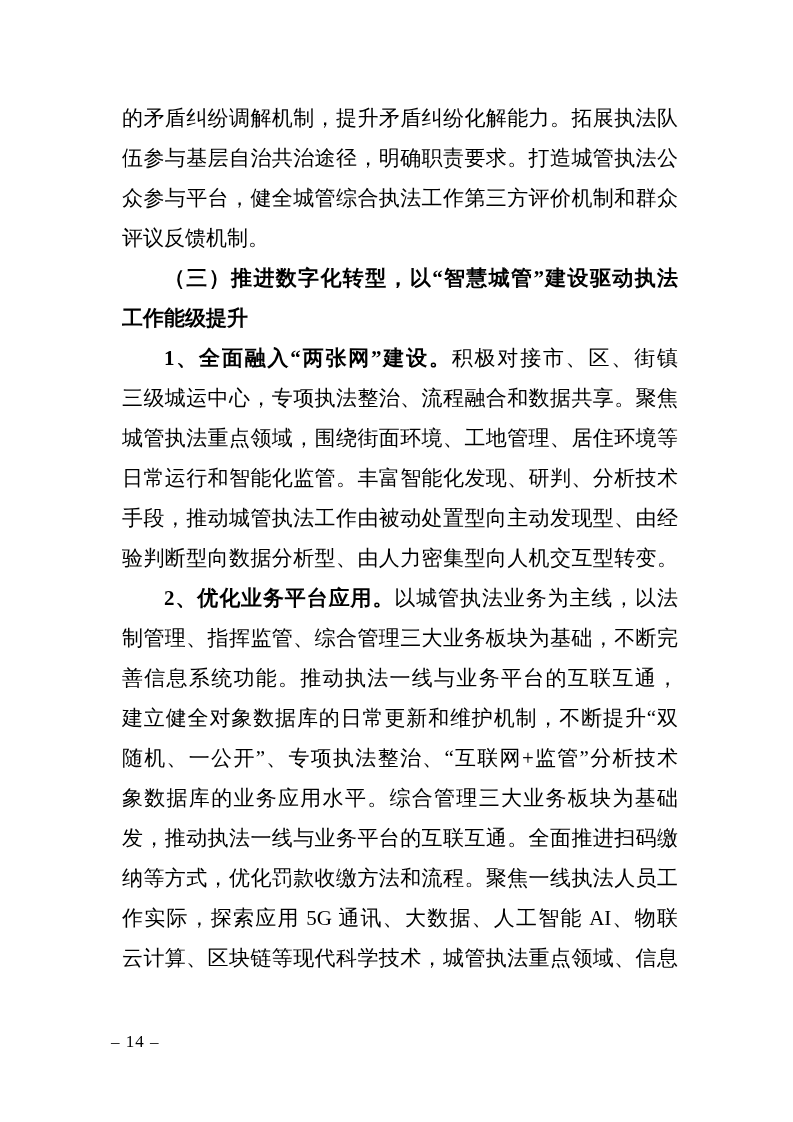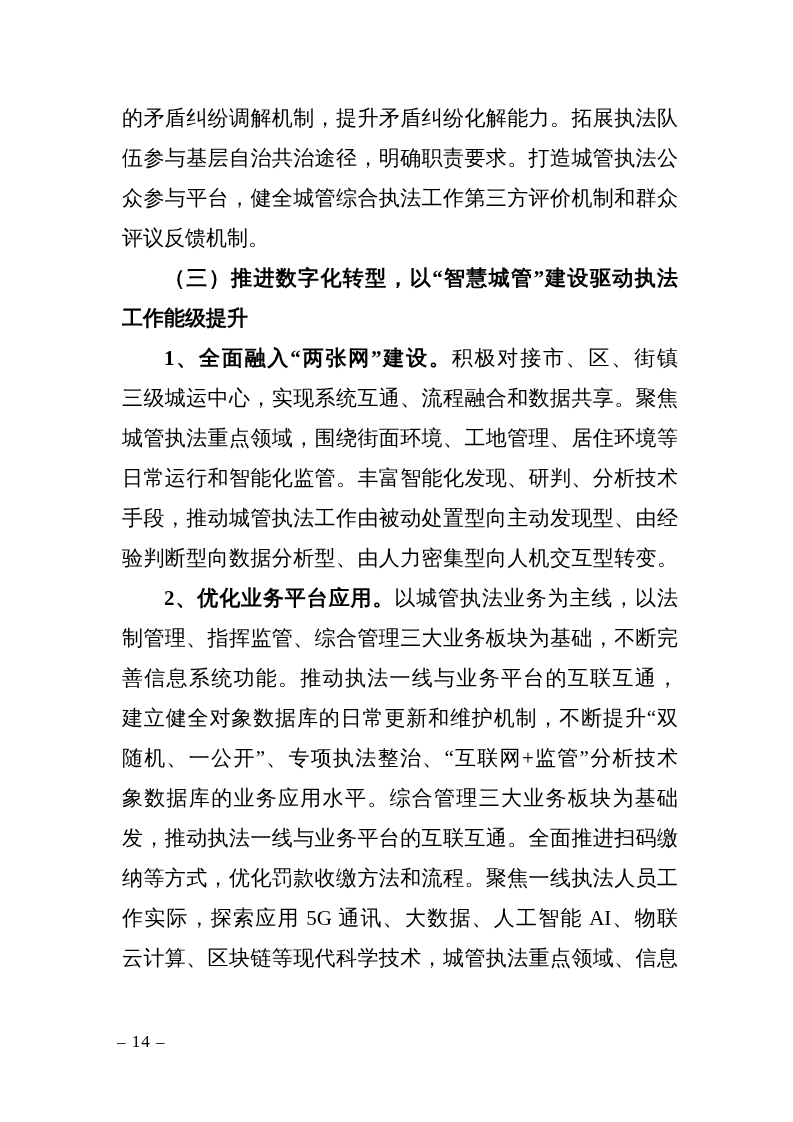--- a/index.html
+++ b/index.html
@@ -42,21 +42,21 @@
     text-align-last: left;
   }
   .line.indent {
     padding-left: 42px;
   }
   .bold-seg {
     font-weight: 700;
   }
   .page-num {
     position: absolute;
-    left: 117px;
+    left: 111px;
     top: 1031px;
     font-size: 17px;
     line-height: 22px;
     letter-spacing: 1px;
     color: #000000;
   }
 </style>
 </head>
 <body>
 
@@ -65,21 +65,21 @@
 
     <div class="line"><span class="bold-seg"></span><span>的矛盾纠纷调解机制，提升矛盾纠纷化解能力。拓展执法队</span></div>
     <div class="line"><span class="bold-seg"></span><span>伍参与基层自治共治途径，明确职责要求。打造城管执法公</span></div>
     <div class="line"><span class="bold-seg"></span><span>众参与平台，健全城管综合执法工作第三方评价机制和群众</span></div>
     <div class="line short"><span class="bold-seg"></span><span>评议反馈机制。</span></div>
 
     <div class="line indent"><span class="bold-seg">（三）推进数字化转型，以“智慧城管”建设驱动执法</span><span></span></div>
     <div class="line short"><span class="bold-seg">工作能级提升</span><span></span></div>
 
     <div class="line indent"><span class="bold-seg">1、全面融入“两张网”建设。</span><span>积极对接市、区、街镇</span></div>
-    <div class="line"><span class="bold-seg"></span><span>三级城运中心，实现系统互通、流程融合和数据共享。聚焦</span></div>
+    <div class="line"><span class="bold-seg"></span><span>三级城运中心，专项执法整治、流程融合和数据共享。聚焦</span></div>
     <div class="line"><span class="bold-seg"></span><span>城管执法重点领域，围绕街面环境、工地管理、居住环境等</span></div>
     <div class="line"><span class="bold-seg"></span><span>日常运行和智能化监管。丰富智能化发现、研判、分析技术</span></div>
     <div class="line"><span class="bold-seg"></span><span>手段，推动城管执法工作由被动处置型向主动发现型、由经</span></div>
     <div class="line"><span class="bold-seg"></span><span>验判断型向数据分析型、由人力密集型向人机交互型转变。</span></div>
 
     <div class="line indent"><span class="bold-seg">2、优化业务平台应用。</span><span>以城管执法业务为主线，以法</span></div>
     <div class="line"><span class="bold-seg"></span><span>制管理、指挥监管、综合管理三大业务板块为基础，不断完</span></div>
     <div class="line"><span class="bold-seg"></span><span>善信息系统功能。推动执法一线与业务平台的互联互通，</span></div>
     <div class="line"><span class="bold-seg"></span><span>建立健全对象数据库的日常更新和维护机制，不断提升“双</span></div>
     <div class="line"><span class="bold-seg"></span><span>随机、一公开”、专项执法整治、“互联网+监管”分析技术</span></div>

